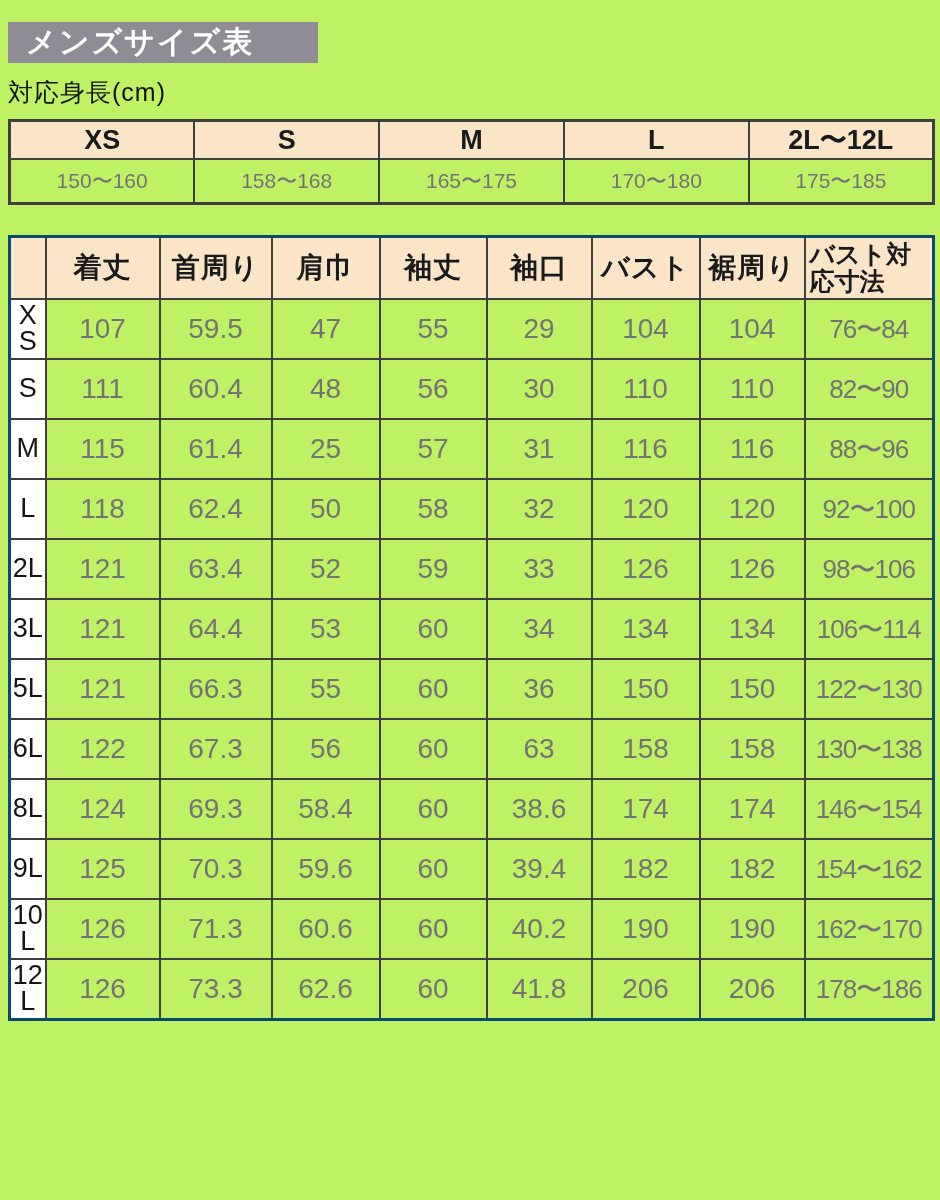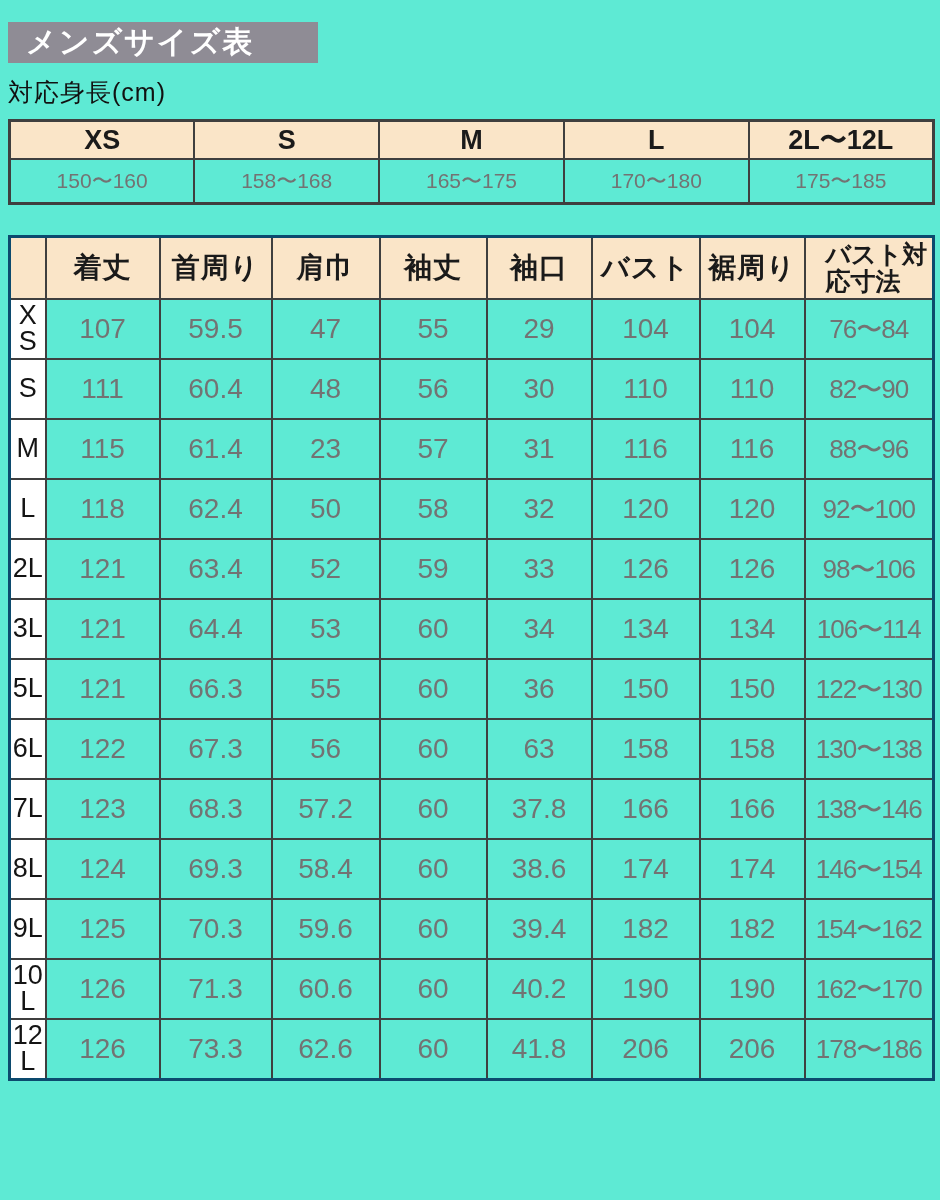--- a/index.html
+++ b/index.html
@@ -7,21 +7,21 @@
     padding: 0;
     background: #ffffff;
     width: 940px;
     font-family: "Liberation Sans", "DejaVu Sans", sans-serif;
   }
   .page {
     width: 940px;
     height: 1200px;
     box-sizing: border-box;
     padding: 22px 8px 0 8px;
-    background: #5eead4;
+    background: #bef264;
     overflow: hidden;
   }
   
   .title-bar {
     width: 310px;
     height: 41px;
     background: #8f8c95;
     color: #ffffff;
     font-size: 30px;
     font-weight: bold;
@@ -80,21 +80,21 @@
   .size-table thead th {
     height: 60px;
     font-size: 28px;
     letter-spacing: 1px;
   }
   .size-table thead th.last {
     text-align: left;
     font-size: 25px;
     letter-spacing: 0;
     line-height: 1.1;
-    padding-left: 20px;
+    padding-left: 4px;
   }
   .size-table tbody th {
     background: #ffffff;
     color: #141414;
     font-size: 27px;
     font-weight: normal;
     line-height: 0.95;
     word-break: break-all;
     padding: 0 1px;
   }
@@ -192,21 +192,21 @@
           <td>56</td>
           <td>30</td>
           <td>110</td>
           <td>110</td>
           <td class="last">82〜90</td>
         </tr>
         <tr>
           <th>M</th>
           <td>115</td>
           <td>61.4</td>
-          <td>23</td>
+          <td>25</td>
           <td>57</td>
           <td>31</td>
           <td>116</td>
           <td>116</td>
           <td class="last">88〜96</td>
         </tr>
         <tr>
           <th>L</th>
           <td>118</td>
           <td>62.4</td>
@@ -255,31 +255,20 @@
           <td>122</td>
           <td>67.3</td>
           <td>56</td>
           <td>60</td>
           <td>63</td>
           <td>158</td>
           <td>158</td>
           <td class="last">130〜138</td>
         </tr>
         <tr>
-          <th>7L</th>
-          <td>123</td>
-          <td>68.3</td>
-          <td>57.2</td>
-          <td>60</td>
-          <td>37.8</td>
-          <td>166</td>
-          <td>166</td>
-          <td class="last">138〜146</td>
-        </tr>
-        <tr>
           <th>8L</th>
           <td>124</td>
           <td>69.3</td>
           <td>58.4</td>
           <td>60</td>
           <td>38.6</td>
           <td>174</td>
           <td>174</td>
           <td class="last">146〜154</td>
         </tr>

